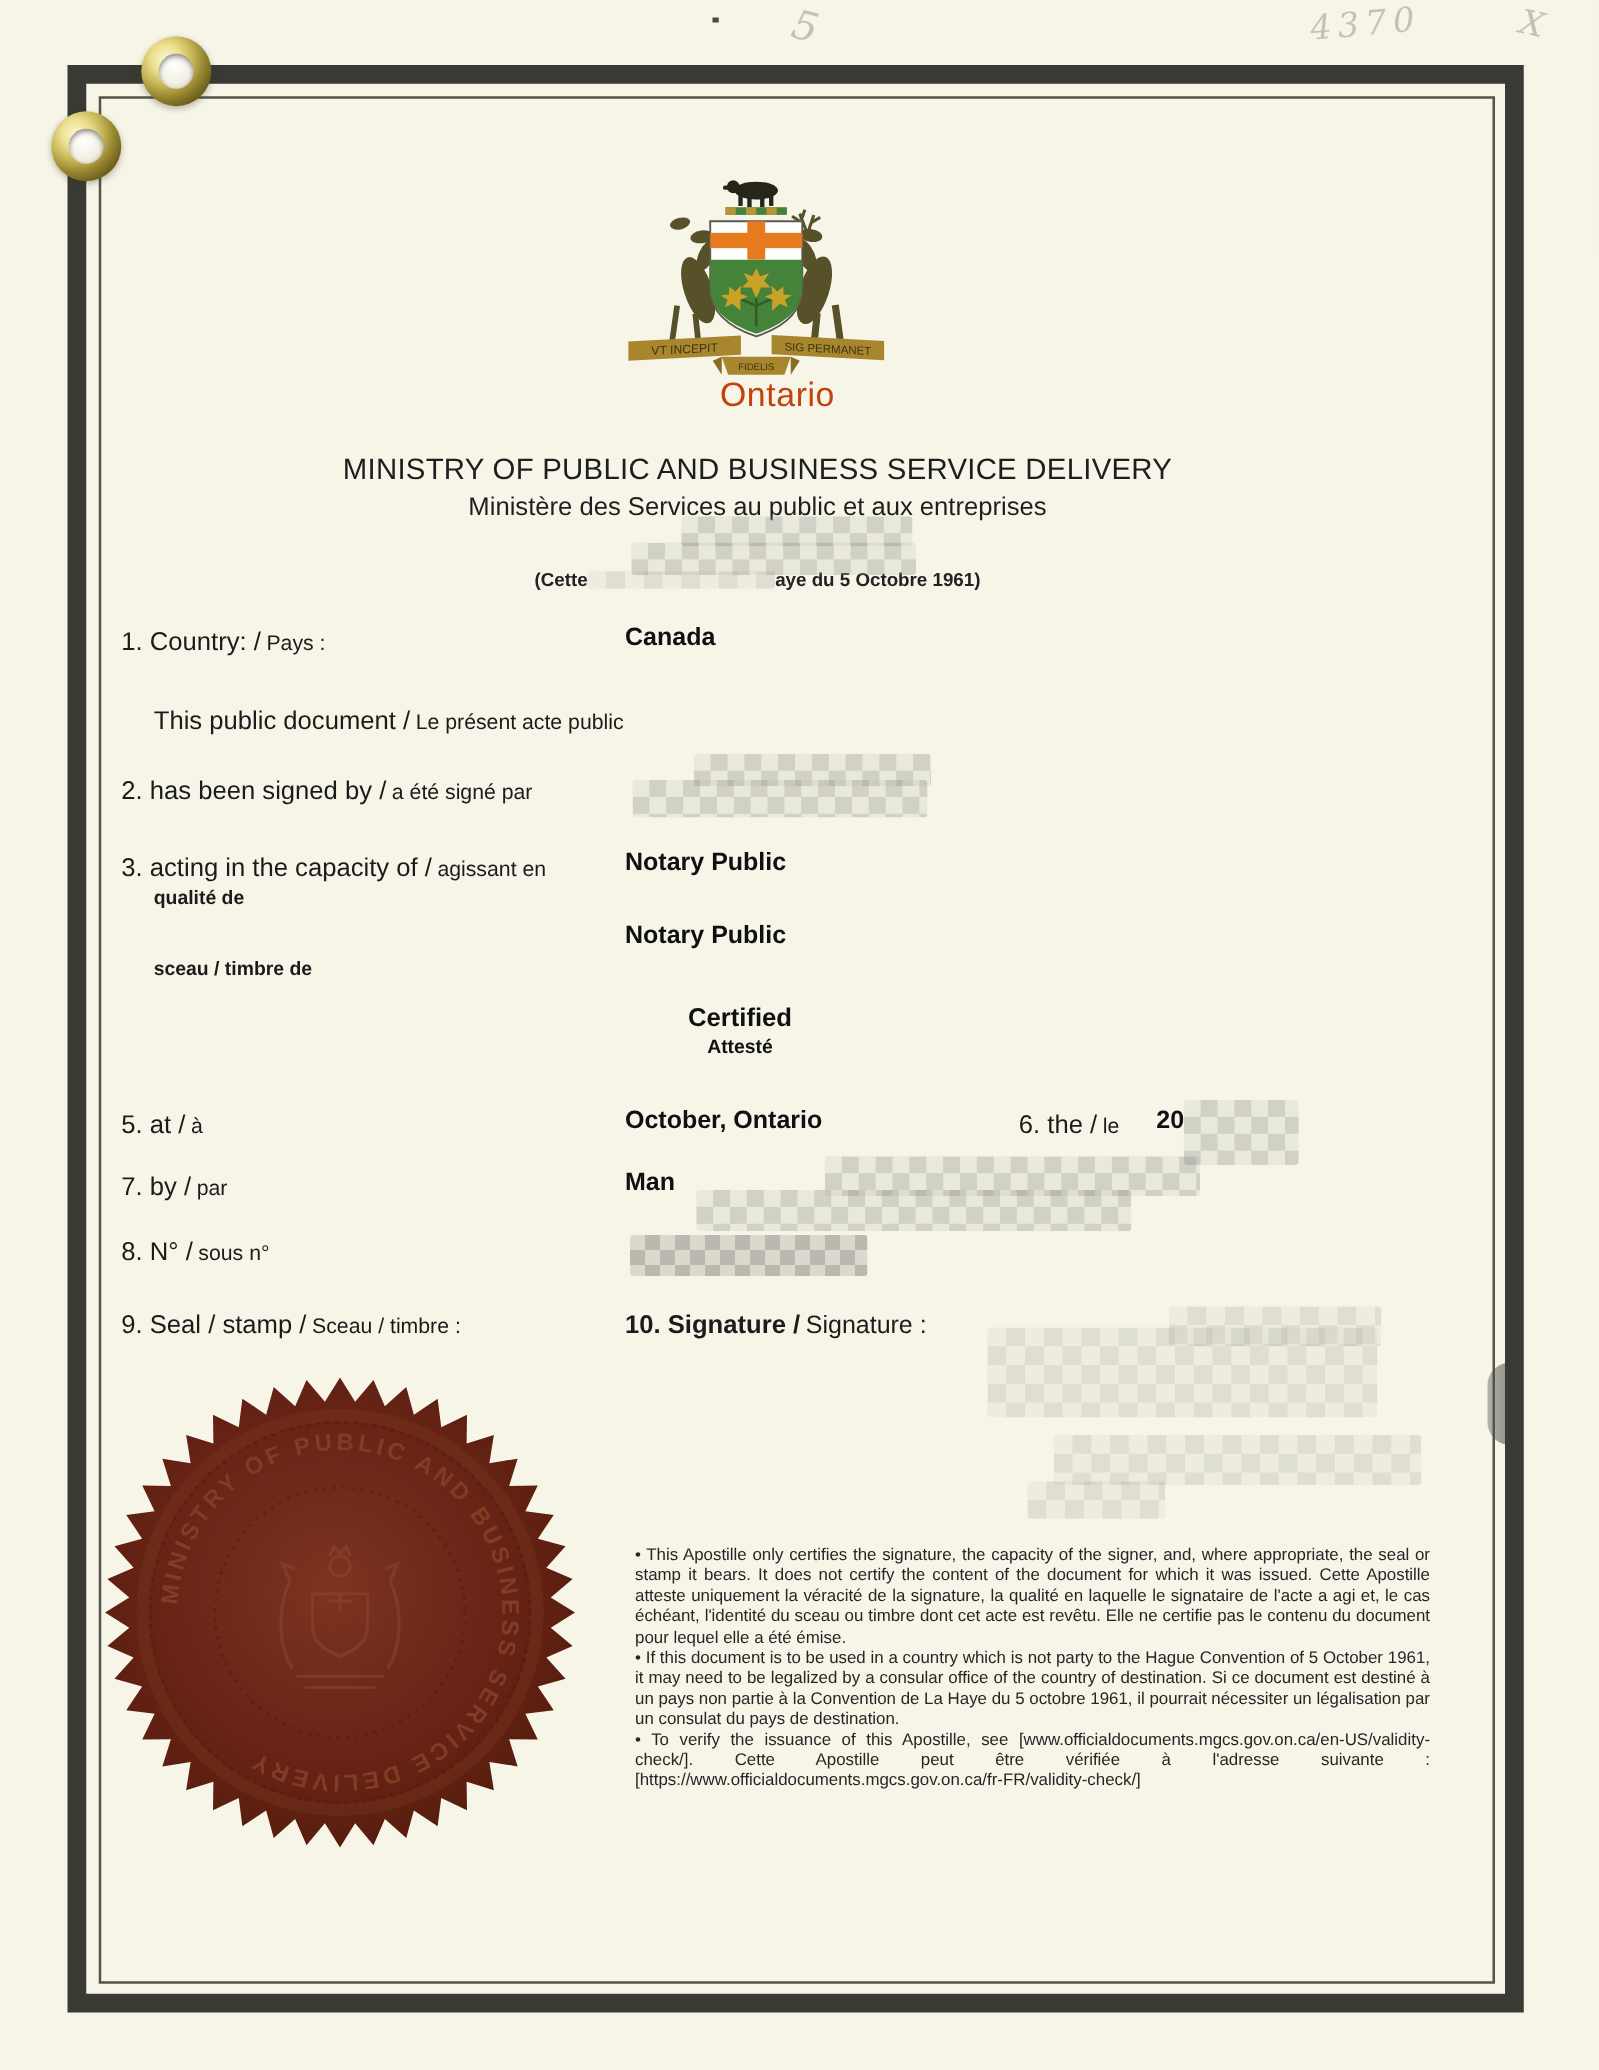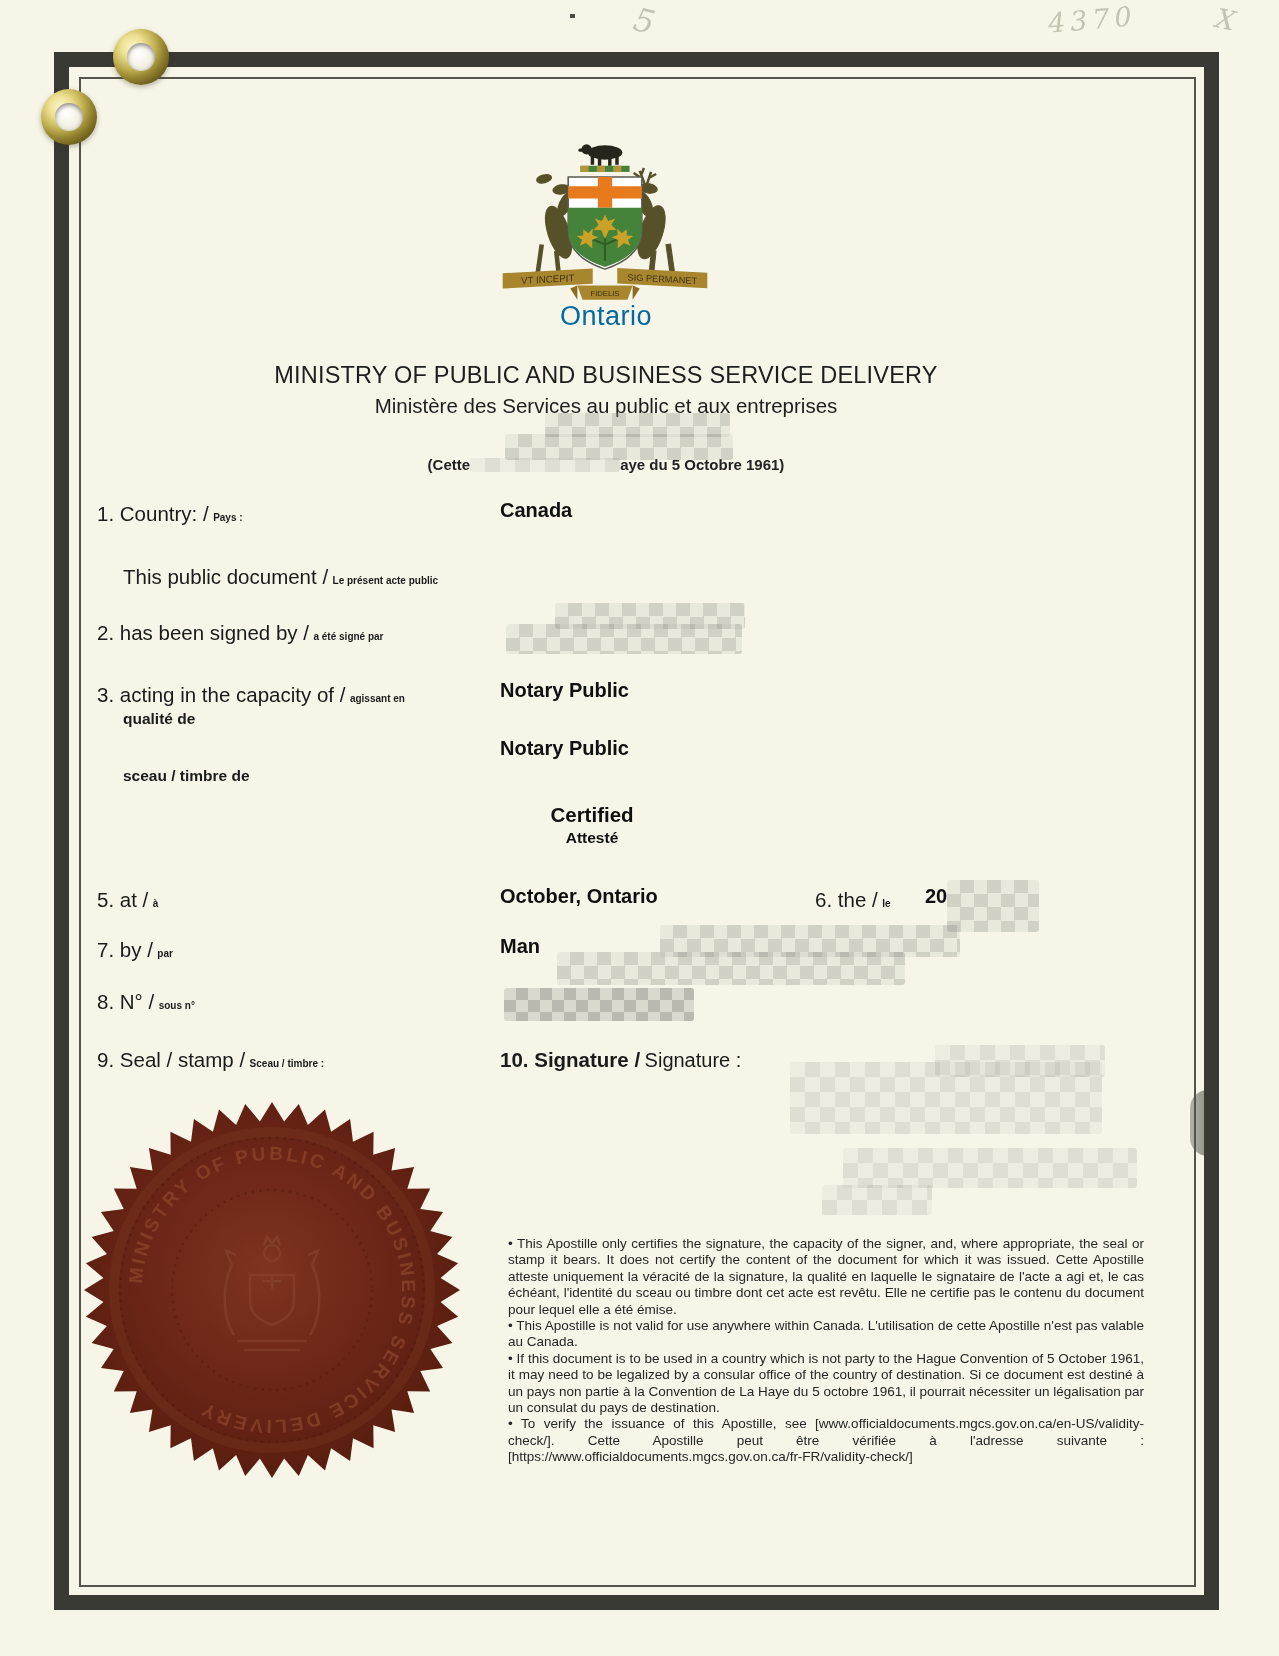--- a/index.html
+++ b/index.html
@@ -27,27 +27,27 @@
 
   
   .center-band{position:absolute;left:0;width:1212px;text-align:center;color:#1e1e1e;}
   .ministry-en{top:362px;font-size:23.5px;letter-spacing:.2px;}
   .ministry-fr{top:394px;font-size:20.5px;}
   .convention{top:456px;font-size:15px;font-weight:bold;color:#222;}
   .convention .gap{display:inline-block;width:150px;height:14px;vertical-align:-2px;}
 
   
   .crest{position:absolute;left:472px;top:136px;z-index:2;}
-  .ontario-wordmark{position:absolute;left:0;top:301px;width:1212px;text-align:center;
-    font-size:27px;color:#0369a1;letter-spacing:.5px;}
+  .ontario-wordmark{position:absolute;left:16px;top:301px;width:1212px;text-align:center;
+    font-size:27px;color:#c2410c;letter-spacing:.5px;}
 
   
   .lbl{position:absolute;white-space:nowrap;color:#1b1b1b;}
   .en{font-size:20.5px;}
-  .fr{font-size:10px;font-weight:bold;}
+  .fr{font-size:17px;font-weight:normal;}
   .val{position:absolute;font-size:20px;font-weight:bold;color:#101010;white-space:nowrap;}
   .sub-line{font-size:15.5px;font-weight:bold;}
 
   
   .redact{position:absolute;border-radius:3px;filter:blur(.6px);
     background:repeating-conic-gradient(rgba(151,149,141,.38) 0% 25%, rgba(184,182,174,.20) 0% 50%);
     background-size:27px 27px;z-index:1;}
   .redact.dark{background:repeating-conic-gradient(rgba(128,126,118,.5) 0% 25%, rgba(160,158,150,.32) 0% 50%);
     background-size:24px 24px;}
   .redact.soft{background:repeating-conic-gradient(rgba(170,168,160,.30) 0% 25%, rgba(196,194,186,.16) 0% 50%);
@@ -262,18 +262,17 @@
       <circle cx="200" cy="168" r="8"></circle>
       <path d="M 192 160 l 3 -8 l 5 6 l 5 -6 l 3 8"></path>
       <path d="M 160 180 C 150 200 150 232 162 250 M 160 180 l -6 -14 l 10 4"></path>
       <path d="M 240 180 C 250 200 250 232 238 250 M 240 180 l 6 -14 l -10 4"></path>
       <path d="M 165 256 h 70 M 172 265 h 56"></path>
     </g>
   </svg>
 
   <div class="fine-print">
     <p>• This Apostille only certifies the signature, the capacity of the signer, and, where appropriate, the seal or stamp it bears. It does not certify the content of the document for which it was issued. Cette Apostille atteste uniquement la véracité de la signature, la qualité en laquelle le signataire de l'acte a agi et, le cas échéant, l'identité du sceau ou timbre dont cet acte est revêtu. Elle ne certifie pas le contenu du document pour lequel elle a été émise.</p>
-    <p>• This Apostille is not valid for use anywhere within Canada. L'utilisation de cette Apostille n'est pas valable au Canada.</p>
     <p>• If this document is to be used in a country which is not party to the Hague Convention of 5 October 1961, it may need to be legalized by a consular office of the country of destination. Si ce document est destiné à un pays non partie à la Convention de La Haye du 5 octobre 1961, il pourrait nécessiter un légalisation par un consulat du pays de destination.</p>
     <p>• To verify the issuance of this Apostille, see [www.officialdocuments.mgcs.gov.on.ca/en-US/validity-check/]. Cette Apostille peut être vérifiée à l'adresse suivante : [https://www.officialdocuments.mgcs.gov.on.ca/fr-FR/validity-check/]</p>
   </div>
 
 </div>
 
 </body></html>

